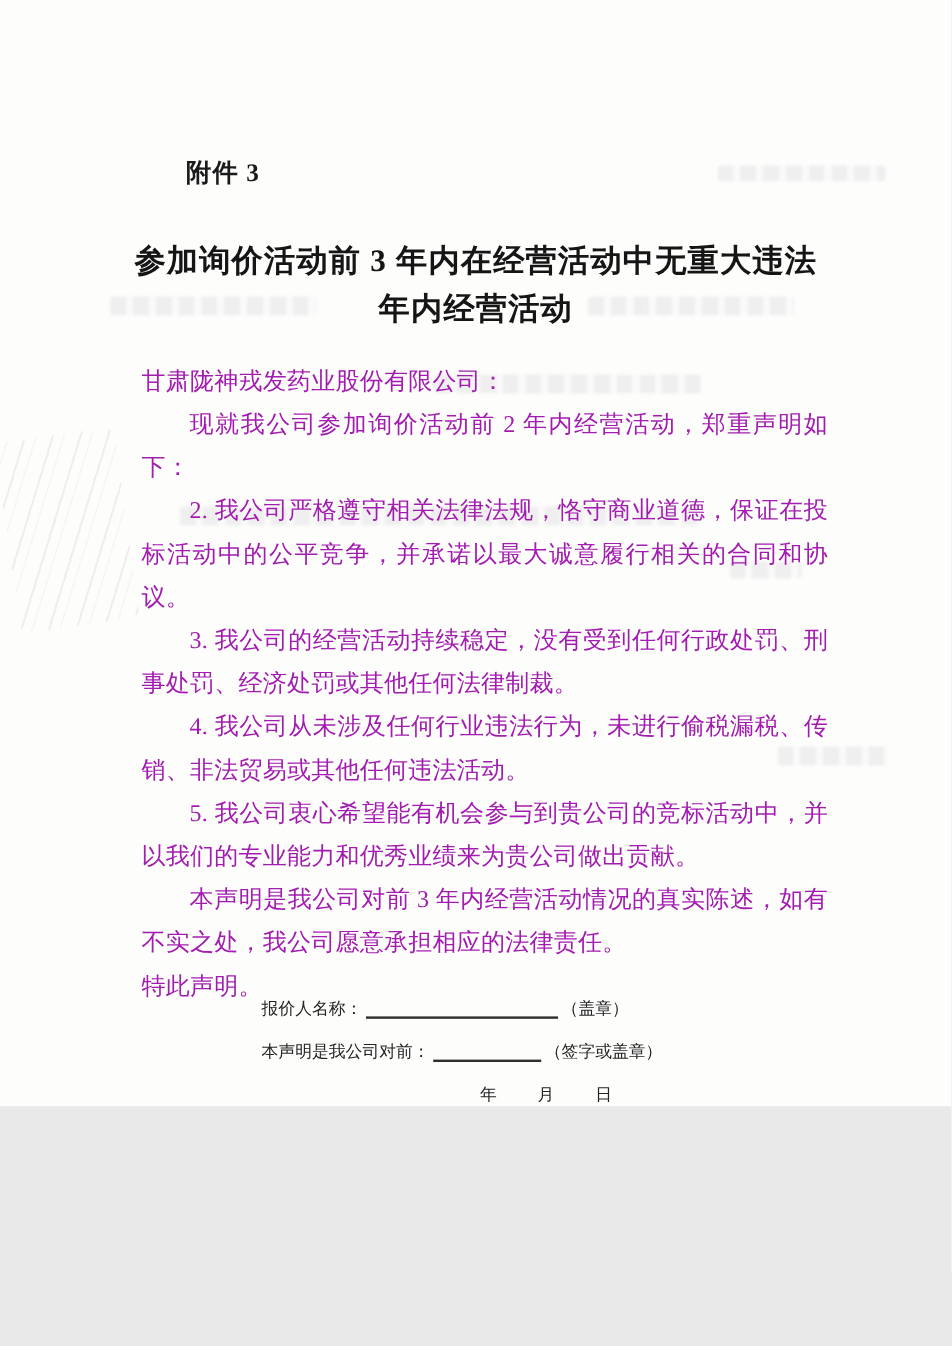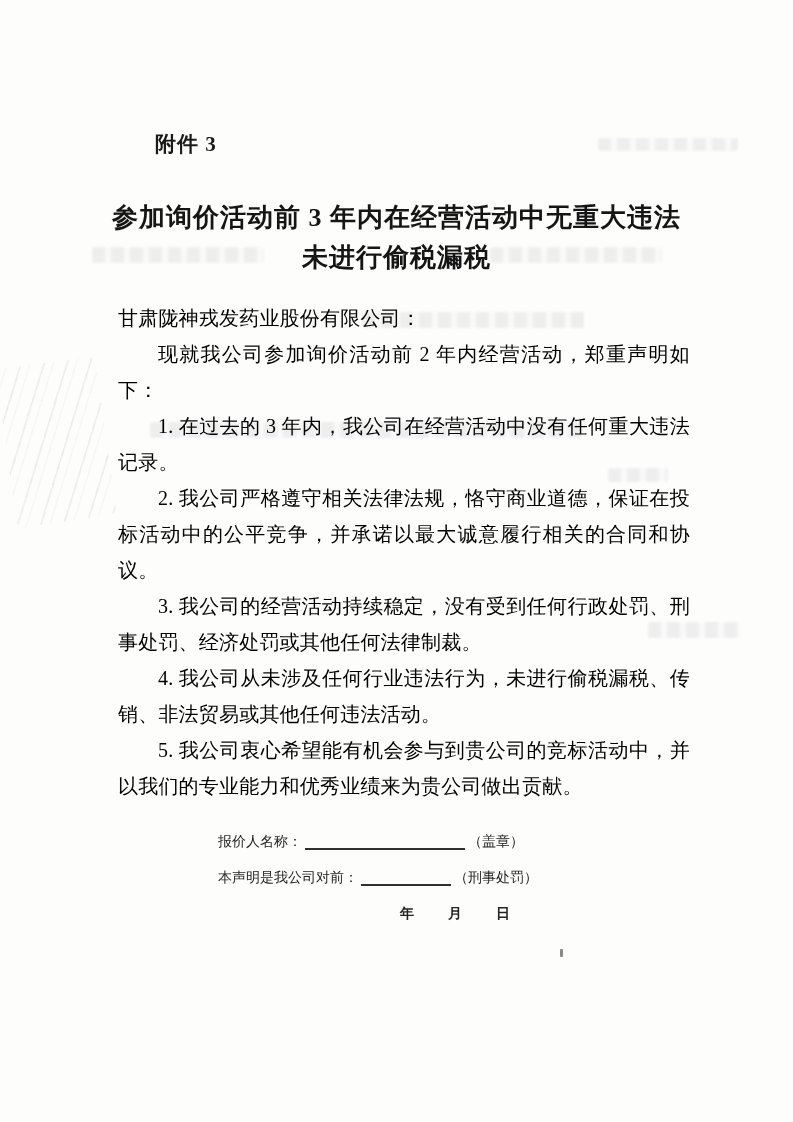--- a/index.html
+++ b/index.html
@@ -1,18 +1,18 @@
 <!DOCTYPE html>
 <html><head>
 <meta charset="utf-8">
 <style>
   html,body{margin:0;padding:0;background:#e9e9e9;}
   .page{
     position:relative;
-    width:793px;height:1122px;
+    width:793px;height:922px;
     margin:0 auto;
     background:#fdfdfc;
     overflow:hidden;
     font-family:"Liberation Serif","DejaVu Serif",serif;
     color:#202020;
   }
   
   .attachment{
     position:absolute;left:155px;top:130px;
     font-size:21px;font-weight:700;letter-spacing:1px;color:#1a1a1a;
@@ -20,37 +20,37 @@
   
   .title{
     position:absolute;left:0;top:198px;width:793px;
     text-align:center;font-size:26px;font-weight:700;
     line-height:40px;color:#151515;letter-spacing:1px;
   }
   
   .body-text{
     position:absolute;left:118px;top:300px;width:572px;
     font-size:20px;line-height:36px;text-align:justify;
-    color:#000000;letter-spacing:0.2px;
+    color:#a21caf;letter-spacing:0.2px;
   }
   .body-text p{margin:0;text-indent:2em;}
   .body-text p.no-indent{text-indent:0;}
   
   .sign-block{
     position:absolute;left:218px;top:824px;width:470px;
     font-size:14px;line-height:36px;color:#232323;
   }
   .sign-row{white-space:nowrap;}
   .uline{
     display:inline-block;position:relative;top:4px;
     border-bottom:2px solid #2f2f2f;height:14px;margin:0 3px;
   }
   .uline.w-long{width:160px;}
   .uline.w-short{width:90px;}
-  .date-row{padding-left:182px;letter-spacing:0;font-weight:bold;}
+  .date-row{padding-left:182px;letter-spacing:0;}
   .date-row span{display:inline-block;}
   .date-gap{width:34px;}
   
   .smudge-diag{
     position:absolute;left:6px;top:362px;width:100px;height:160px;
     background:repeating-linear-gradient(115deg,
       rgba(160,148,140,0.16) 0 1.5px, transparent 1.5px 9px,
       rgba(170,160,152,0.10) 9px 10px, transparent 10px 22px);
     transform:rotate(-8deg);
     filter:blur(0.6px);
@@ -87,38 +87,39 @@
   <div class="bleed b4"></div>
   <div class="bleed b5"></div>
   <div class="bleed b6"></div>
   <div class="bleed b7"></div>
   <div class="speck"></div>
 
   <div class="attachment">附件 3</div>
 
   <div class="title">
     <div>参加询价活动前 3 年内在经营活动中无重大违法</div>
-    <div>未进行偷税漏税</div>
+    <div>年内经营活动</div>
   </div>
 
   <div class="body-text">
     <p class="no-indent">甘肃陇神戎发药业股份有限公司：</p>
     <p>现就我公司参加询价活动前 2 年内经营活动，郑重声明如下：</p>
-    <p>1. 在过去的 3 年内，我公司在经营活动中没有任何重大违法记录。</p>
     <p>2. 我公司严格遵守相关法律法规，恪守商业道德，保证在投标活动中的公平竞争，并承诺以最大诚意履行相关的合同和协议。</p>
     <p>3. 我公司的经营活动持续稳定，没有受到任何行政处罚、刑事处罚、经济处罚或其他任何法律制裁。</p>
     <p>4. 我公司从未涉及任何行业违法行为，未进行偷税漏税、传销、非法贸易或其他任何违法活动。</p>
     <p>5. 我公司衷心希望能有机会参与到贵公司的竞标活动中，并以我们的专业能力和优秀业绩来为贵公司做出贡献。</p>
+    <p>本声明是我公司对前 3 年内经营活动情况的真实陈述，如有不实之处，我公司愿意承担相应的法律责任。</p>
+    <p class="no-indent">特此声明。</p>
   </div>
 
   <div class="sign-block">
     <div class="sign-row">
       <span>报价人名称：</span><span class="uline w-long"></span><span>（盖章）</span>
     </div>
     <div class="sign-row">
-      <span>本声明是我公司对前：</span><span class="uline w-short"></span><span>（刑事处罚）</span>
+      <span>本声明是我公司对前：</span><span class="uline w-short"></span><span>（签字或盖章）</span>
     </div>
     <div class="sign-row date-row">
       <span>年</span><span class="date-gap"></span><span>月</span><span class="date-gap"></span><span>日</span>
     </div>
   </div>
 
 </div>
 
 </body></html>

